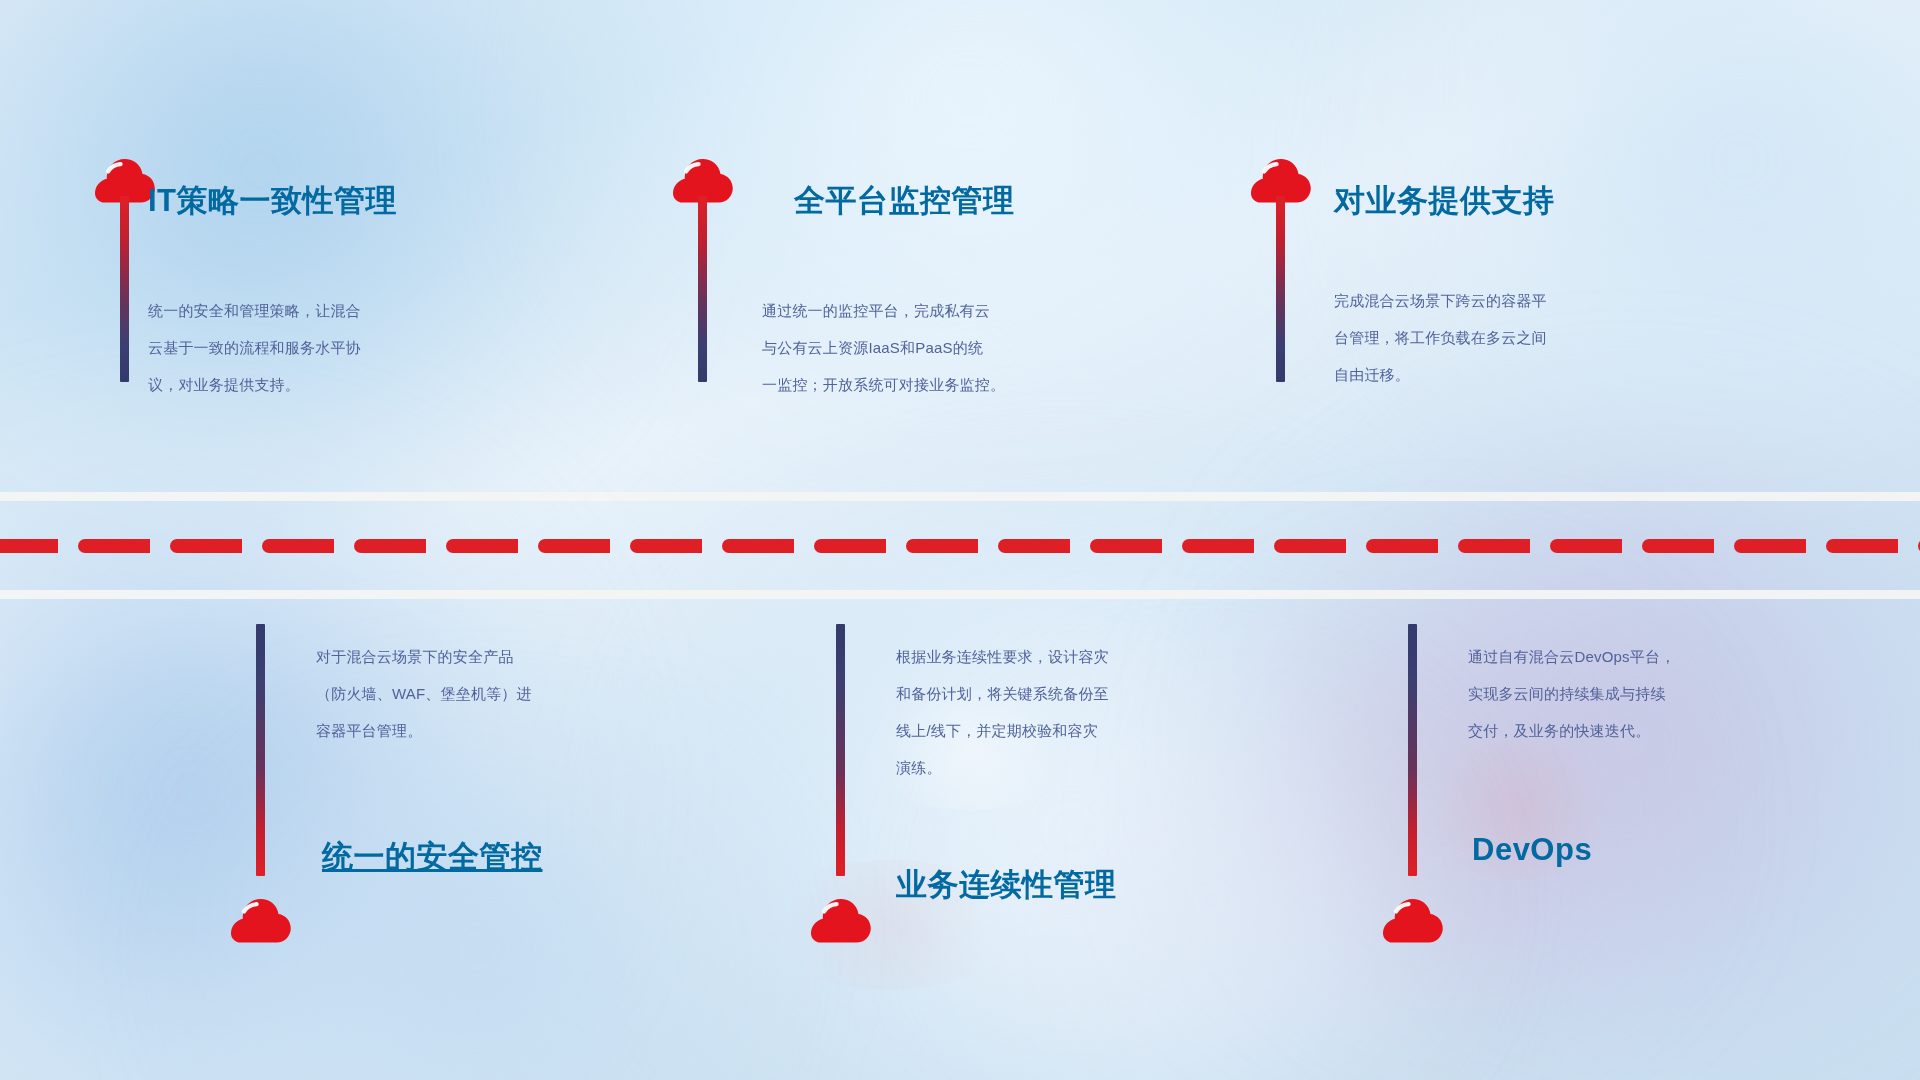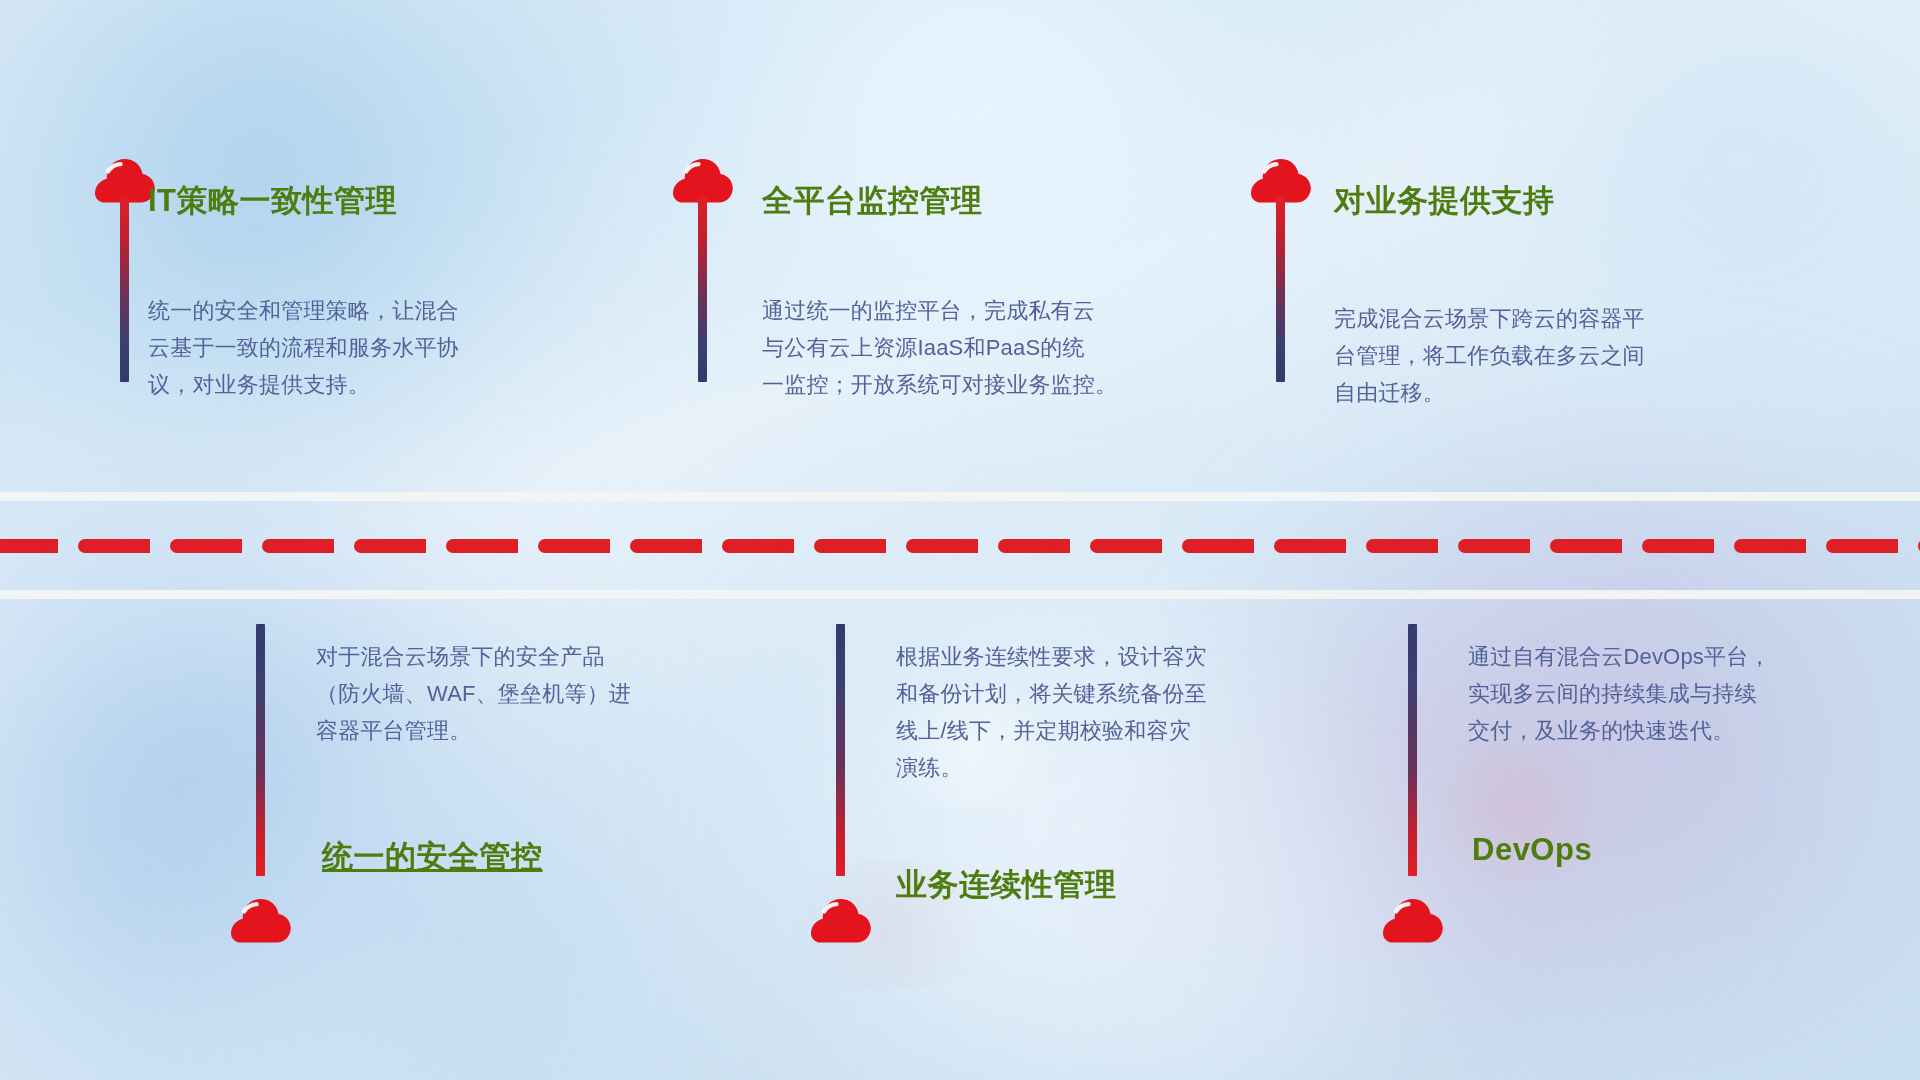--- a/index.html
+++ b/index.html
@@ -70,27 +70,27 @@
   }
   .stem.down { background:linear-gradient(to bottom,#e01f26 0%,#c31f2f 22%,#6a3259 55%,#3b3f71 80%,#343a6b 100%); }
   .stem.up   { background:linear-gradient(to bottom,#343a6b 0%,#3b3f71 22%,#6a3259 58%,#c31f2f 82%,#e01f26 100%); }
 
   .cloud-icon { position:absolute; width:62px; height:46px; }
 
   .col-title {
     position:absolute;
     font-size:31px;
     font-weight:700;
-    color:#4d7c0f;
+    color:#0369a1;
     letter-spacing:.5px;
     white-space:nowrap;
   }
   .col-body {
     position:absolute;
-    font-size:22px;
+    font-size:15px;
     line-height:37px;
     color:#51629a;
     letter-spacing:.2px;
     white-space:pre-line;
   }
 </style>
 </head>
 <body>
 
 <div id="bg">
@@ -153,36 +153,36 @@
 </div>
 
 <div class="col" style="left:0;top:0;">
   <span class="cloud-icon" style="left:672px;top:158px;">
     <svg viewBox="0 0 62 46" width="62" height="46" aria-hidden="true">
       <path d="M15.5 45.5h31c8 0 14.5-6.6 14.5-14.7 0-7.4-5.4-13.6-12.5-14.6C47 7 39.3 1 30.3 1 20.2 1 12 9.2 12 19.3c0 .6 0 1.2.1 1.8C5.2 22.6 0 28.7 0 36c0 5.3 4.3 9.5 9.6 9.5h5.9z" transform="translate(1,0) scale(0.98,0.98)" fill="#e4141f"></path>
       <path d="M14 13.5c3-4.5 7.6-7 12.6-7.3" stroke="#ffffff" stroke-width="4.2" stroke-linecap="round" fill="none" opacity="0.95"></path>
     </svg>
   </span>
   <span class="stem down" style="left:698px;top:196px;height:186px;"></span>
-  <span class="col-title" style="left:762px;top:180px;font-family:Liberation Serif, serif;">全平台监控管理</span>
+  <span class="col-title" style="left:794px;top:180px;font-family:Liberation Serif, serif;">全平台监控管理</span>
   <span class="col-body" style="left:762px;top:292px;width:400px;">通过统一的监控平台，完成私有云
 与公有云上资源IaaS和PaaS的统
 一监控；开放系统可对接业务监控。</span>
 </div>
 
 <div class="col" style="left:0;top:0;">
   <span class="cloud-icon" style="left:1250px;top:158px;">
     <svg viewBox="0 0 62 46" width="62" height="46" aria-hidden="true">
       <path d="M15.5 45.5h31c8 0 14.5-6.6 14.5-14.7 0-7.4-5.4-13.6-12.5-14.6C47 7 39.3 1 30.3 1 20.2 1 12 9.2 12 19.3c0 .6 0 1.2.1 1.8C5.2 22.6 0 28.7 0 36c0 5.3 4.3 9.5 9.6 9.5h5.9z" transform="translate(1,0) scale(0.98,0.98)" fill="#e4141f"></path>
       <path d="M14 13.5c3-4.5 7.6-7 12.6-7.3" stroke="#ffffff" stroke-width="4.2" stroke-linecap="round" fill="none" opacity="0.95"></path>
     </svg>
   </span>
   <span class="stem down" style="left:1276px;top:196px;height:186px;"></span>
   <span class="col-title" style="left:1334px;top:180px;">对业务提供支持</span>
-  <span class="col-body" style="left:1334px;top:300px;width:380px;">完成混合云场景下跨云的容器平
+  <span class="col-body" style="left:1334px;top:284px;width:380px;font-family:Liberation Mono, monospace;">完成混合云场景下跨云的容器平
 台管理，将工作负载在多云之间
 自由迁移。</span>
 </div>
 
 <div class="col" style="left:0;top:0;">
   <span class="col-body" style="left:316px;top:638px;width:400px;">对于混合云场景下的安全产品
 （防火墙、WAF、堡垒机等）进
 容器平台管理。</span>
   <span class="stem up" style="left:256px;top:624px;height:252px;"></span>
   <span class="col-title" style="left:322px;top:836px;text-decoration:underline;">统一的安全管控</span>

